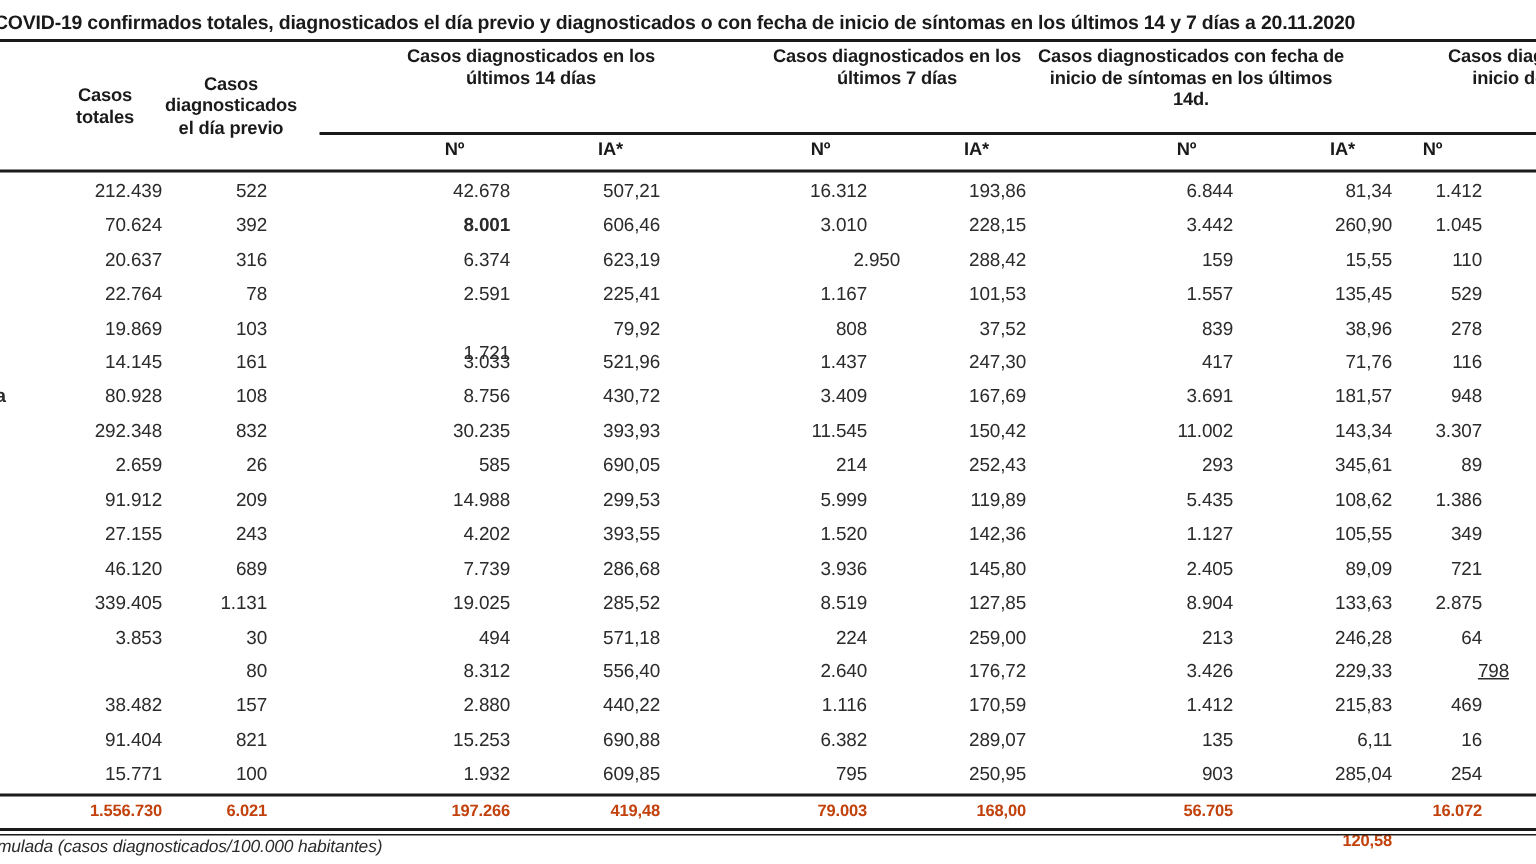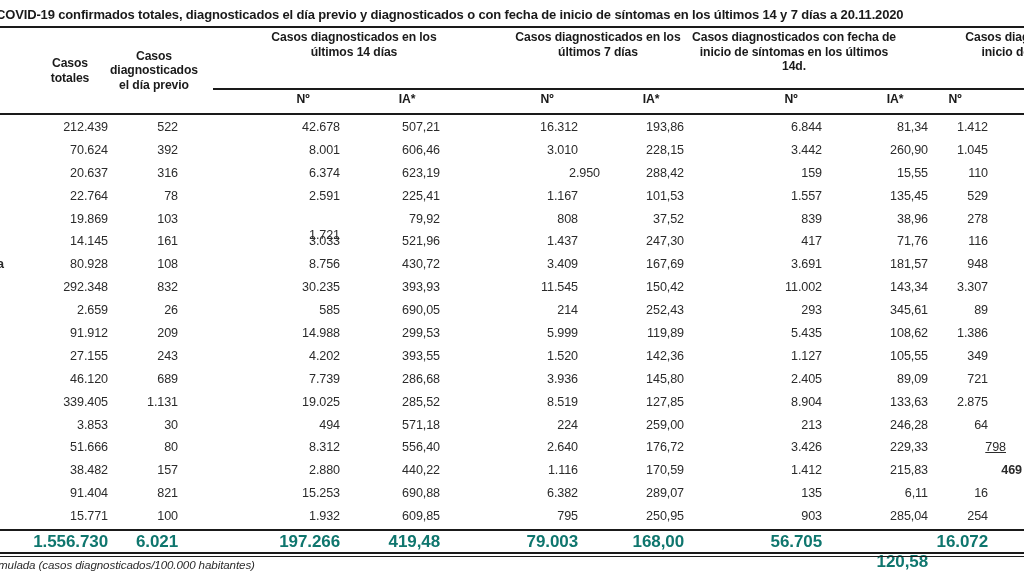--- a/index.html
+++ b/index.html
@@ -138,23 +138,23 @@
   
   .total-zone {
     position: absolute;
     left: 0;
     top: 531px;
     width: 1024px;
     height: 21px;
   }
   .total-cell {
     position: absolute;
-    font-size: 17px;
+    font-size: 11px;
     font-weight: bold;
-    color: #0f766e;
+    color: #c2410c;
     text-align: right;
     line-height: 21px;
     letter-spacing: -0.1px;
     white-space: nowrap;
   }
 
   
   .footnote {
     position: absolute;
     left: -2px;
@@ -237,21 +237,21 @@
         <div class="cell" style="left: 358px; width: 82px;">507,21</div>
         <div class="cell" style="left: 490px; width: 88px;">16.312</div>
         <div class="cell" style="left: 602px; width: 82px;">193,86</div>
         <div class="cell" style="left: 734px; width: 88px;">6.844</div>
         <div class="cell" style="left: 846px; width: 82px;">81,34</div>
         <div class="cell" style="left: 906px; width: 82px;">1.412</div>
       </div>
       <div class="drow">
         <div class="cell" style="left: 0px; width: 108px;">70.624</div>
         <div class="cell" style="left: 110px; width: 68px;">392</div>
-        <div class="cell" style="left: 246px; width: 94px;">8.001</div>
+        <div class="cell" style="left: 246px; width: 94px; font-weight: bold;">8.001</div>
         <div class="cell" style="left: 358px; width: 82px;">606,46</div>
         <div class="cell" style="left: 490px; width: 88px;">3.010</div>
         <div class="cell" style="left: 602px; width: 82px;">228,15</div>
         <div class="cell" style="left: 734px; width: 88px;">3.442</div>
         <div class="cell" style="left: 846px; width: 82px;">260,90</div>
         <div class="cell" style="left: 906px; width: 82px;">1.045</div>
       </div>
       <div class="drow">
         <div class="cell" style="left: 0px; width: 108px;">20.637</div>
         <div class="cell" style="left: 110px; width: 68px;">316</div>
@@ -379,40 +379,39 @@
         <div class="cell" style="left: 110px; width: 68px;">30</div>
         <div class="cell" style="left: 246px; width: 94px;">494</div>
         <div class="cell" style="left: 358px; width: 82px;">571,18</div>
         <div class="cell" style="left: 490px; width: 88px;">224</div>
         <div class="cell" style="left: 602px; width: 82px;">259,00</div>
         <div class="cell" style="left: 734px; width: 88px;">213</div>
         <div class="cell" style="left: 846px; width: 82px;">246,28</div>
         <div class="cell" style="left: 906px; width: 82px;">64</div>
       </div>
       <div class="drow">
-        <div class="cell" style="left: 0px; width: 108px;">51.666</div>
         <div class="cell" style="left: 110px; width: 68px;">80</div>
         <div class="cell" style="left: 246px; width: 94px;">8.312</div>
         <div class="cell" style="left: 358px; width: 82px;">556,40</div>
         <div class="cell" style="left: 490px; width: 88px;">2.640</div>
         <div class="cell" style="left: 602px; width: 82px;">176,72</div>
         <div class="cell" style="left: 734px; width: 88px;">3.426</div>
         <div class="cell" style="left: 846px; width: 82px;">229,33</div>
         <div class="cell" style="left: 924px; width: 82px; text-decoration: underline;">798</div>
       </div>
       <div class="drow">
         <div class="cell" style="left: 0px; width: 108px;">38.482</div>
         <div class="cell" style="left: 110px; width: 68px;">157</div>
         <div class="cell" style="left: 246px; width: 94px;">2.880</div>
         <div class="cell" style="left: 358px; width: 82px;">440,22</div>
         <div class="cell" style="left: 490px; width: 88px;">1.116</div>
         <div class="cell" style="left: 602px; width: 82px;">170,59</div>
         <div class="cell" style="left: 734px; width: 88px;">1.412</div>
         <div class="cell" style="left: 846px; width: 82px;">215,83</div>
-        <div class="cell" style="left: 940px; width: 82px; font-weight: bold;">469</div>
+        <div class="cell" style="left: 906px; width: 82px;">469</div>
       </div>
       <div class="drow">
         <div class="cell" style="left: 0px; width: 108px;">91.404</div>
         <div class="cell" style="left: 110px; width: 68px;">821</div>
         <div class="cell" style="left: 246px; width: 94px;">15.253</div>
         <div class="cell" style="left: 358px; width: 82px;">690,88</div>
         <div class="cell" style="left: 490px; width: 88px;">6.382</div>
         <div class="cell" style="left: 602px; width: 82px;">289,07</div>
         <div class="cell" style="left: 734px; width: 88px;">135</div>
         <div class="cell" style="left: 846px; width: 82px;">6,11</div>

